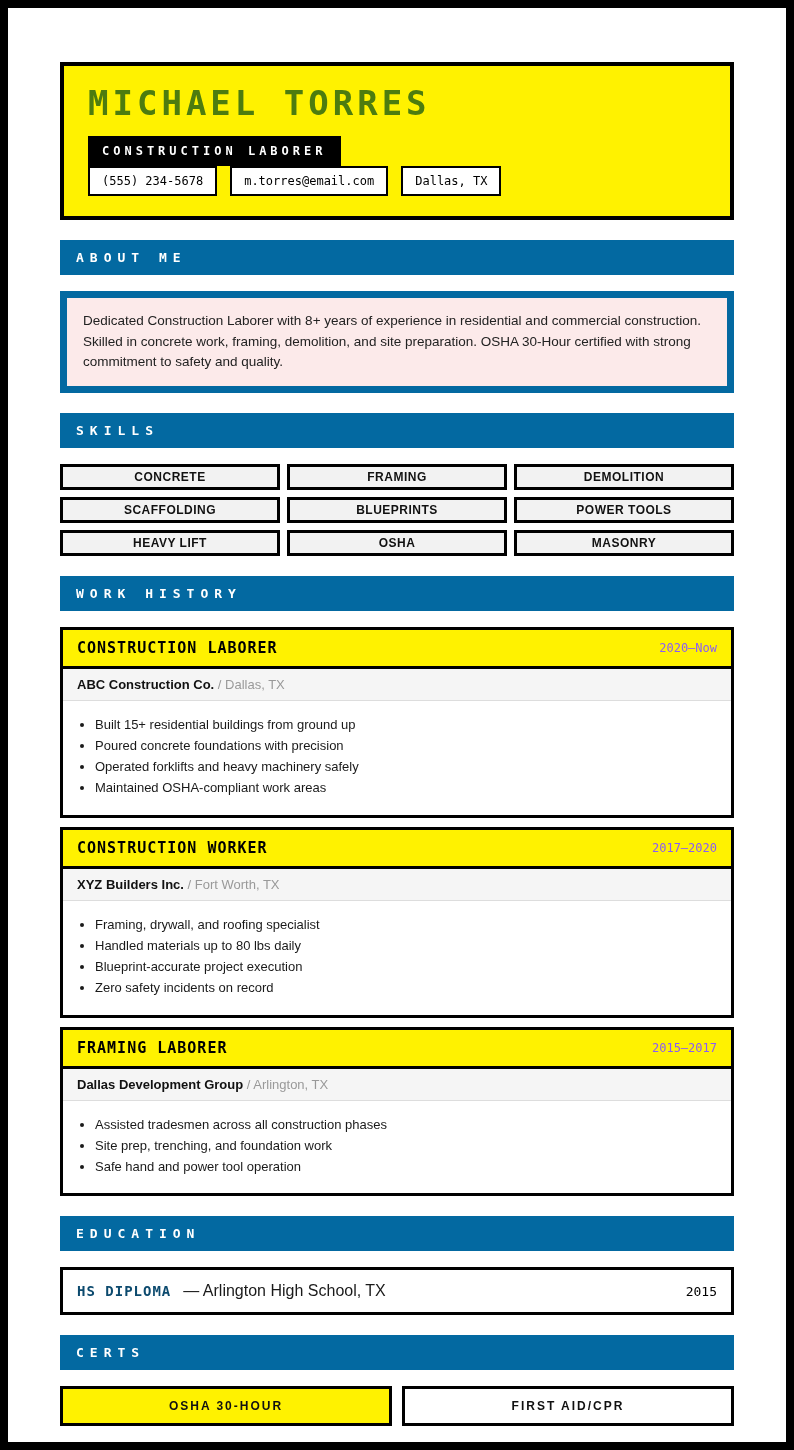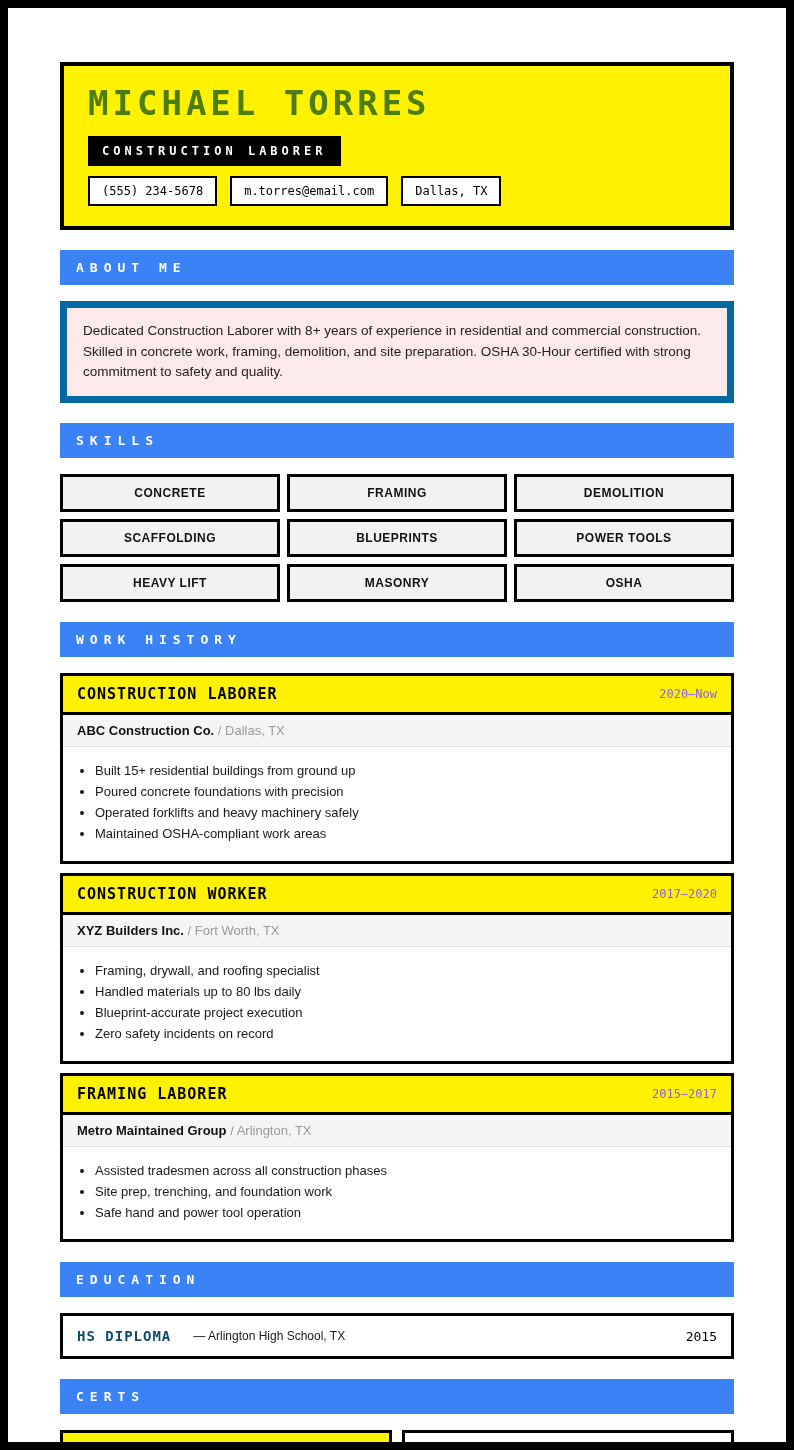--- a/index.html
+++ b/index.html
@@ -33,35 +33,35 @@
     display: inline-block;
     background: #000;
     color: #fff;
     font-family: "DejaVu Sans Mono", monospace;
     font-weight: bold;
     font-size: 12px;
     letter-spacing: 4px;
     padding: 8px 14px;
     margin-top: 13px;
   }
-  .contacts { display: flex; gap: 13px; margin-top: 10px; }
+  .contacts { display: flex; gap: 13px; margin-top: 0; }
   .contact-chip {
     background: #fff;
     border: 2px solid #000;
     font-family: "DejaVu Sans Mono", monospace;
     font-size: 12px;
     color: #000;
     padding: 6px 12px;
     white-space: nowrap;
   }
 
   
   .section { margin-top: 20px; }
   .section-bar {
-    background: #3b82f6;
+    background: #0369a1;
     color: #fff;
     font-family: "DejaVu Sans Mono", monospace;
     font-weight: bold;
     font-size: 13px;
     letter-spacing: 6px;
     padding: 10px 16px;
     margin-bottom: 16px;
   }
 
   
@@ -80,21 +80,21 @@
     grid-template-columns: 1fr 1fr 1fr;
     gap: 7px;
   }
   .skill-chip {
     background: #F2F2F2;
     border: 3px solid #000;
     text-align: center;
     font-weight: bold;
     font-size: 12px;
     letter-spacing: 0.5px;
-    padding: 9px 4px;
+    padding: 3px 4px;
     color: #111;
   }
 
   
   .job-card { border: 3px solid #000; margin-bottom: 9px; background: #fff; }
   .job-title-bar {
     background: #FFF200;
     border-bottom: 3px solid #000;
     display: flex;
     align-items: center;
@@ -138,21 +138,21 @@
     align-items: center;
     padding: 12px 14px;
   }
   .edu-degree {
     font-family: "DejaVu Sans Mono", monospace;
     font-weight: bold;
     font-size: 14px;
     letter-spacing: 1px;
     color: #0c4a6e;
   }
-  .edu-school { font-size: 12px; color: #1a1a1a; margin-left: 22px; }
+  .edu-school { font-size: 16px; color: #1a1a1a; margin-left: 12px; }
   .edu-year {
     margin-left: auto;
     font-family: "DejaVu Sans Mono", monospace;
     font-size: 13px;
     color: #000;
   }
 
   
   .certs-grid {
     display: grid;
@@ -192,22 +192,22 @@
 <section class="section">
   <div class="section-bar">SKILLS</div>
   <div class="skills-grid">
     <div class="skill-chip">CONCRETE</div>
     <div class="skill-chip">FRAMING</div>
     <div class="skill-chip">DEMOLITION</div>
     <div class="skill-chip">SCAFFOLDING</div>
     <div class="skill-chip">BLUEPRINTS</div>
     <div class="skill-chip">POWER TOOLS</div>
     <div class="skill-chip">HEAVY LIFT</div>
+    <div class="skill-chip">OSHA</div>
     <div class="skill-chip">MASONRY</div>
-    <div class="skill-chip">OSHA</div>
   </div>
 </section>
 
 <section class="section">
   <div class="section-bar">WORK HISTORY</div>
 
   <article class="job-card">
     <div class="job-title-bar">
       <span class="job-title">CONSTRUCTION LABORER</span>
       <span class="job-dates">2020—Now</span>
@@ -240,21 +240,21 @@
       <li>Zero safety incidents on record</li>
     </ul>
   </article>
 
   <article class="job-card">
     <div class="job-title-bar">
       <span class="job-title">FRAMING LABORER</span>
       <span class="job-dates">2015—2017</span>
     </div>
     <div class="job-company-row">
-      <span class="job-company">Metro Maintained Group</span>
+      <span class="job-company">Dallas Development Group</span>
       <span class="job-location">/ Arlington, TX</span>
     </div>
     <ul class="job-bullets">
       <li>Assisted tradesmen across all construction phases</li>
       <li>Site prep, trenching, and foundation work</li>
       <li>Safe hand and power tool operation</li>
     </ul>
   </article>
 </section>
 

